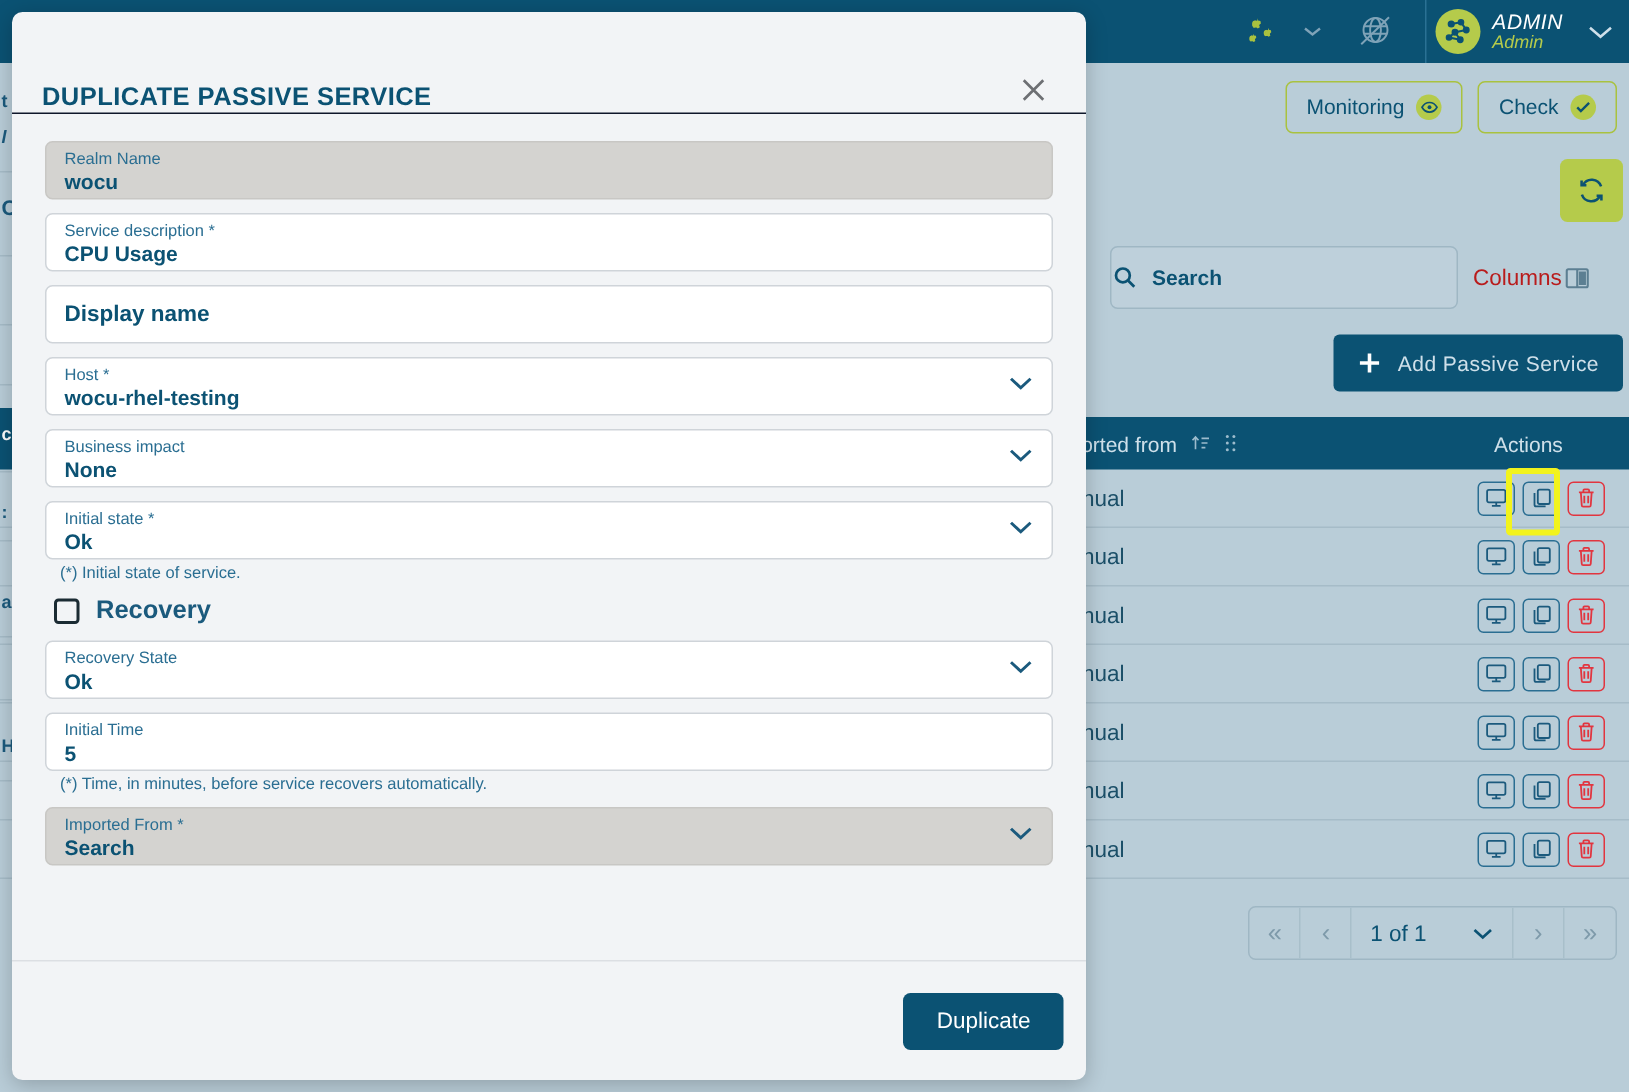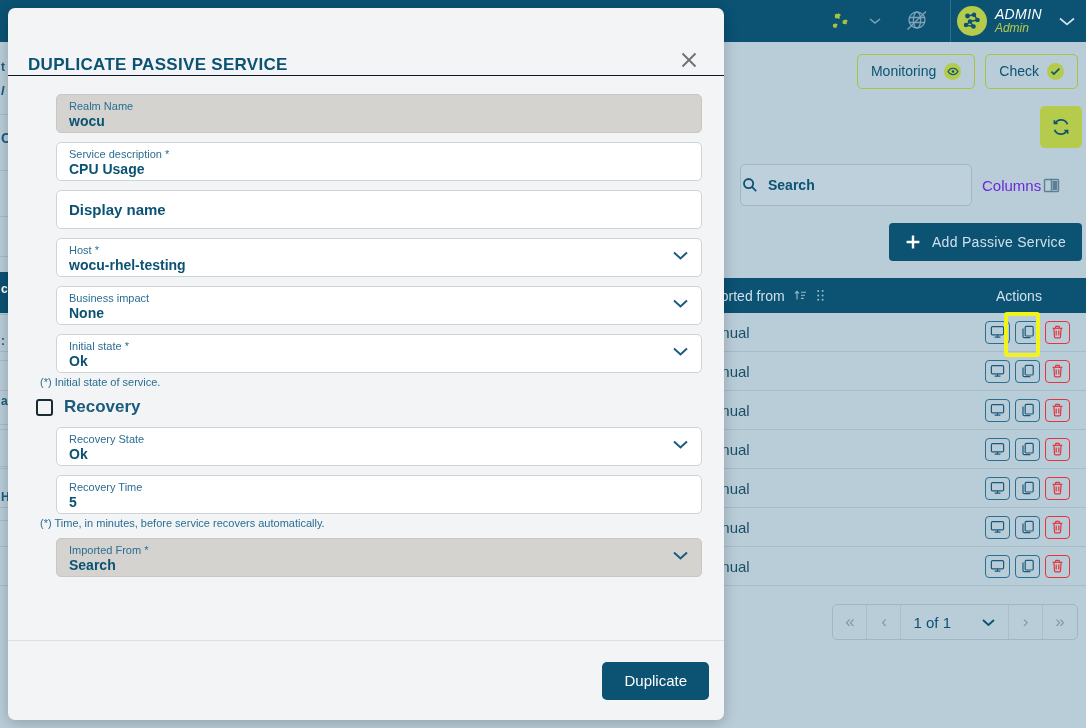--- a/index.html
+++ b/index.html
@@ -142,21 +142,21 @@
     gap: 10px;
     padding: 0 1px;
     color: #0b5273;
     background: rgba(255,255,255,0.08);
   }
   .search-box .lbl { font-size: 14px; font-weight: bold; }
   .columns-ctl {
     display: flex;
     align-items: center;
     gap: 2px;
-    color: #6d28d9;
+    color: #b91c1c;
     font-size: 15px;
   }
   .add-btn {
     position: absolute;
     top: 223px;
     right: 4px;
     background: #0b5273;
     color: #cfe0ea;
     border: none;
     border-radius: 4px;
@@ -373,21 +373,20 @@
 
   
   .fld {
     position: relative;
     border: 1px solid #cfd4d9;
     border-radius: 5px;
     background: #ffffff;
     height: 39px;
     margin-bottom: 9px;
     padding: 5px 20px 0 12px;
-    margin-left: 26px;
   }
   .fld.readonly {
     background: #d4d3d0;
     border-color: #c8c7c4;
   }
   .fld-label {
     color: #2a6e92;
     font-size: 11px;
     line-height: 13px;
     display: block;
@@ -870,21 +869,21 @@
         <span class="fld-label">Recovery State</span>
         <span class="fld-value">Ok</span>
         <span class="fld-chev">
           <svg width="17" height="11" viewBox="0 0 17 11" fill="none" stroke="currentColor" stroke-width="2">
               <path d="M2 2.5l6.5 6L15 2.5"></path>
             </svg>
         </span>
       </div>
 
       <div class="fld" style="margin-bottom:3px;">
-        <span class="fld-label">Recovery Time</span>
+        <span class="fld-label">Initial Time</span>
         <span class="fld-value">5</span>
       </div>
 
       <div class="helper">(*) Time, in minutes, before service recovers automatically.</div>
 
       <div class="fld readonly">
         <span class="fld-label"><span>Imported From</span><span class="req"> *</span></span>
         <span class="fld-value">Search</span>
         <span class="fld-chev">
           <svg width="17" height="11" viewBox="0 0 17 11" fill="none" stroke="currentColor" stroke-width="2">

